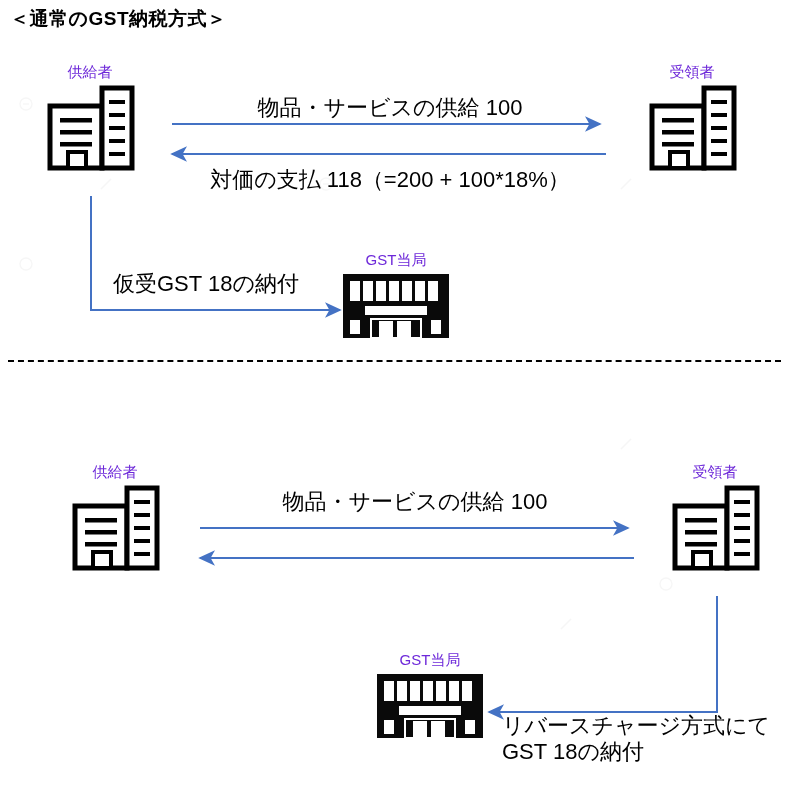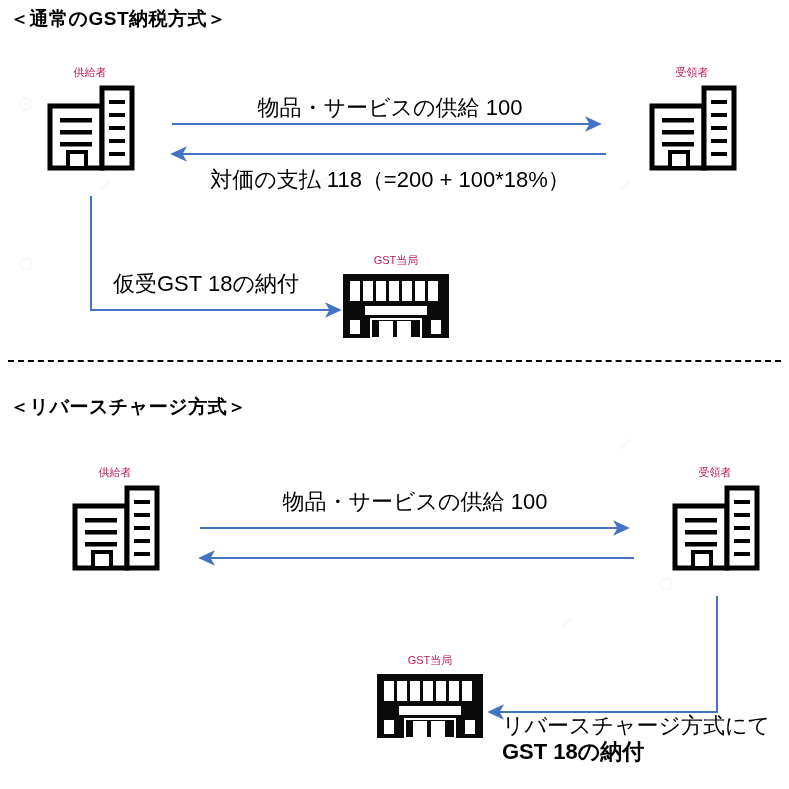--- a/index.html
+++ b/index.html
@@ -41,23 +41,23 @@
     border-top: 2px dashed #000000;
   }
 
   
   .entity {
     position: absolute;
     width: 120px;
     text-align: center;
   }
   .entity-label {
-    font-size: 11px;
+    font-size: 15px;
     line-height: 20px;
-    color: #be185d;
+    color: #6d28d9;
     white-space: nowrap;
   }
   .entity-icon {
     display: block;
     margin: 2px auto 0 auto;
   }
 
   
   .edge-label {
     position: absolute;
@@ -202,21 +202,20 @@
   </div>
 
   <div class="edge-label center" style="left:180px; top:96px; width:420px;">物品・サービスの供給 100</div>
 
   <div class="edge-label center" style="left:170px; top:168px; width:440px;">対価の支払 118（=200 + 100*18%）</div>
 
   <div class="edge-label left" style="left:113px; top:272px;">仮受GST 18の納付</div>
 
   <div class="divider"></div>
 
-  <div class="section-title" id="title-reverse">＜リバースチャージ方式＞</div>
 
   <div class="entity" style="left:55px; top:462px;">
     <div class="entity-label">供給者</div>
     <svg class="entity-icon" width="92" height="88" viewBox="0 0 92 88">
       <rect x="6" y="22" width="52" height="62" fill="#fff" stroke="#000" stroke-width="5"></rect>
       <rect x="58" y="4" width="30" height="80" fill="#fff" stroke="#000" stroke-width="5"></rect>
       <rect x="16" y="34" width="32" height="4.5" fill="#000"></rect>
       <rect x="16" y="46" width="32" height="4.5" fill="#000"></rect>
       <rect x="16" y="58" width="32" height="4.5" fill="#000"></rect>
       <rect x="24" y="68" width="18" height="16" fill="#fff" stroke="#000" stroke-width="4"></rect>
@@ -263,21 +262,21 @@
       <rect x="9" y="48" width="10" height="14" fill="#fff"></rect>
       <rect x="90" y="48" width="10" height="14" fill="#fff"></rect>
     </svg>
   </div>
 
   <div class="edge-label center" style="left:200px; top:490px; width:430px;">物品・サービスの供給 100</div>
 
 
   <div class="edge-label left" style="left:502px; top:714px;text-align:right;">リバースチャージ方式にて</div>
 
-  <div class="edge-label left" style="left:502px; top:740px;font-weight:bold;">GST 18の納付</div>
+  <div class="edge-label left" style="left:502px; top:740px;">GST 18の納付</div>
 
   <svg id="arrows" viewBox="0 0 789 789">
     <defs>
       <marker id="ah-right" markerWidth="9" markerHeight="9" refX="7.5" refY="4.5" orient="auto" markerUnits="strokeWidth">
         <path d="M0,0.6 L8.4,4.5 L0,8.4 L2.2,4.5 Z" fill="#4472C4"></path>
       </marker>
       <marker id="ah-left" markerWidth="9" markerHeight="9" refX="7.5" refY="4.5" orient="auto" markerUnits="strokeWidth">
         <path d="M0,0.6 L8.4,4.5 L0,8.4 L2.2,4.5 Z" fill="#4472C4"></path>
       </marker>
     </defs>

